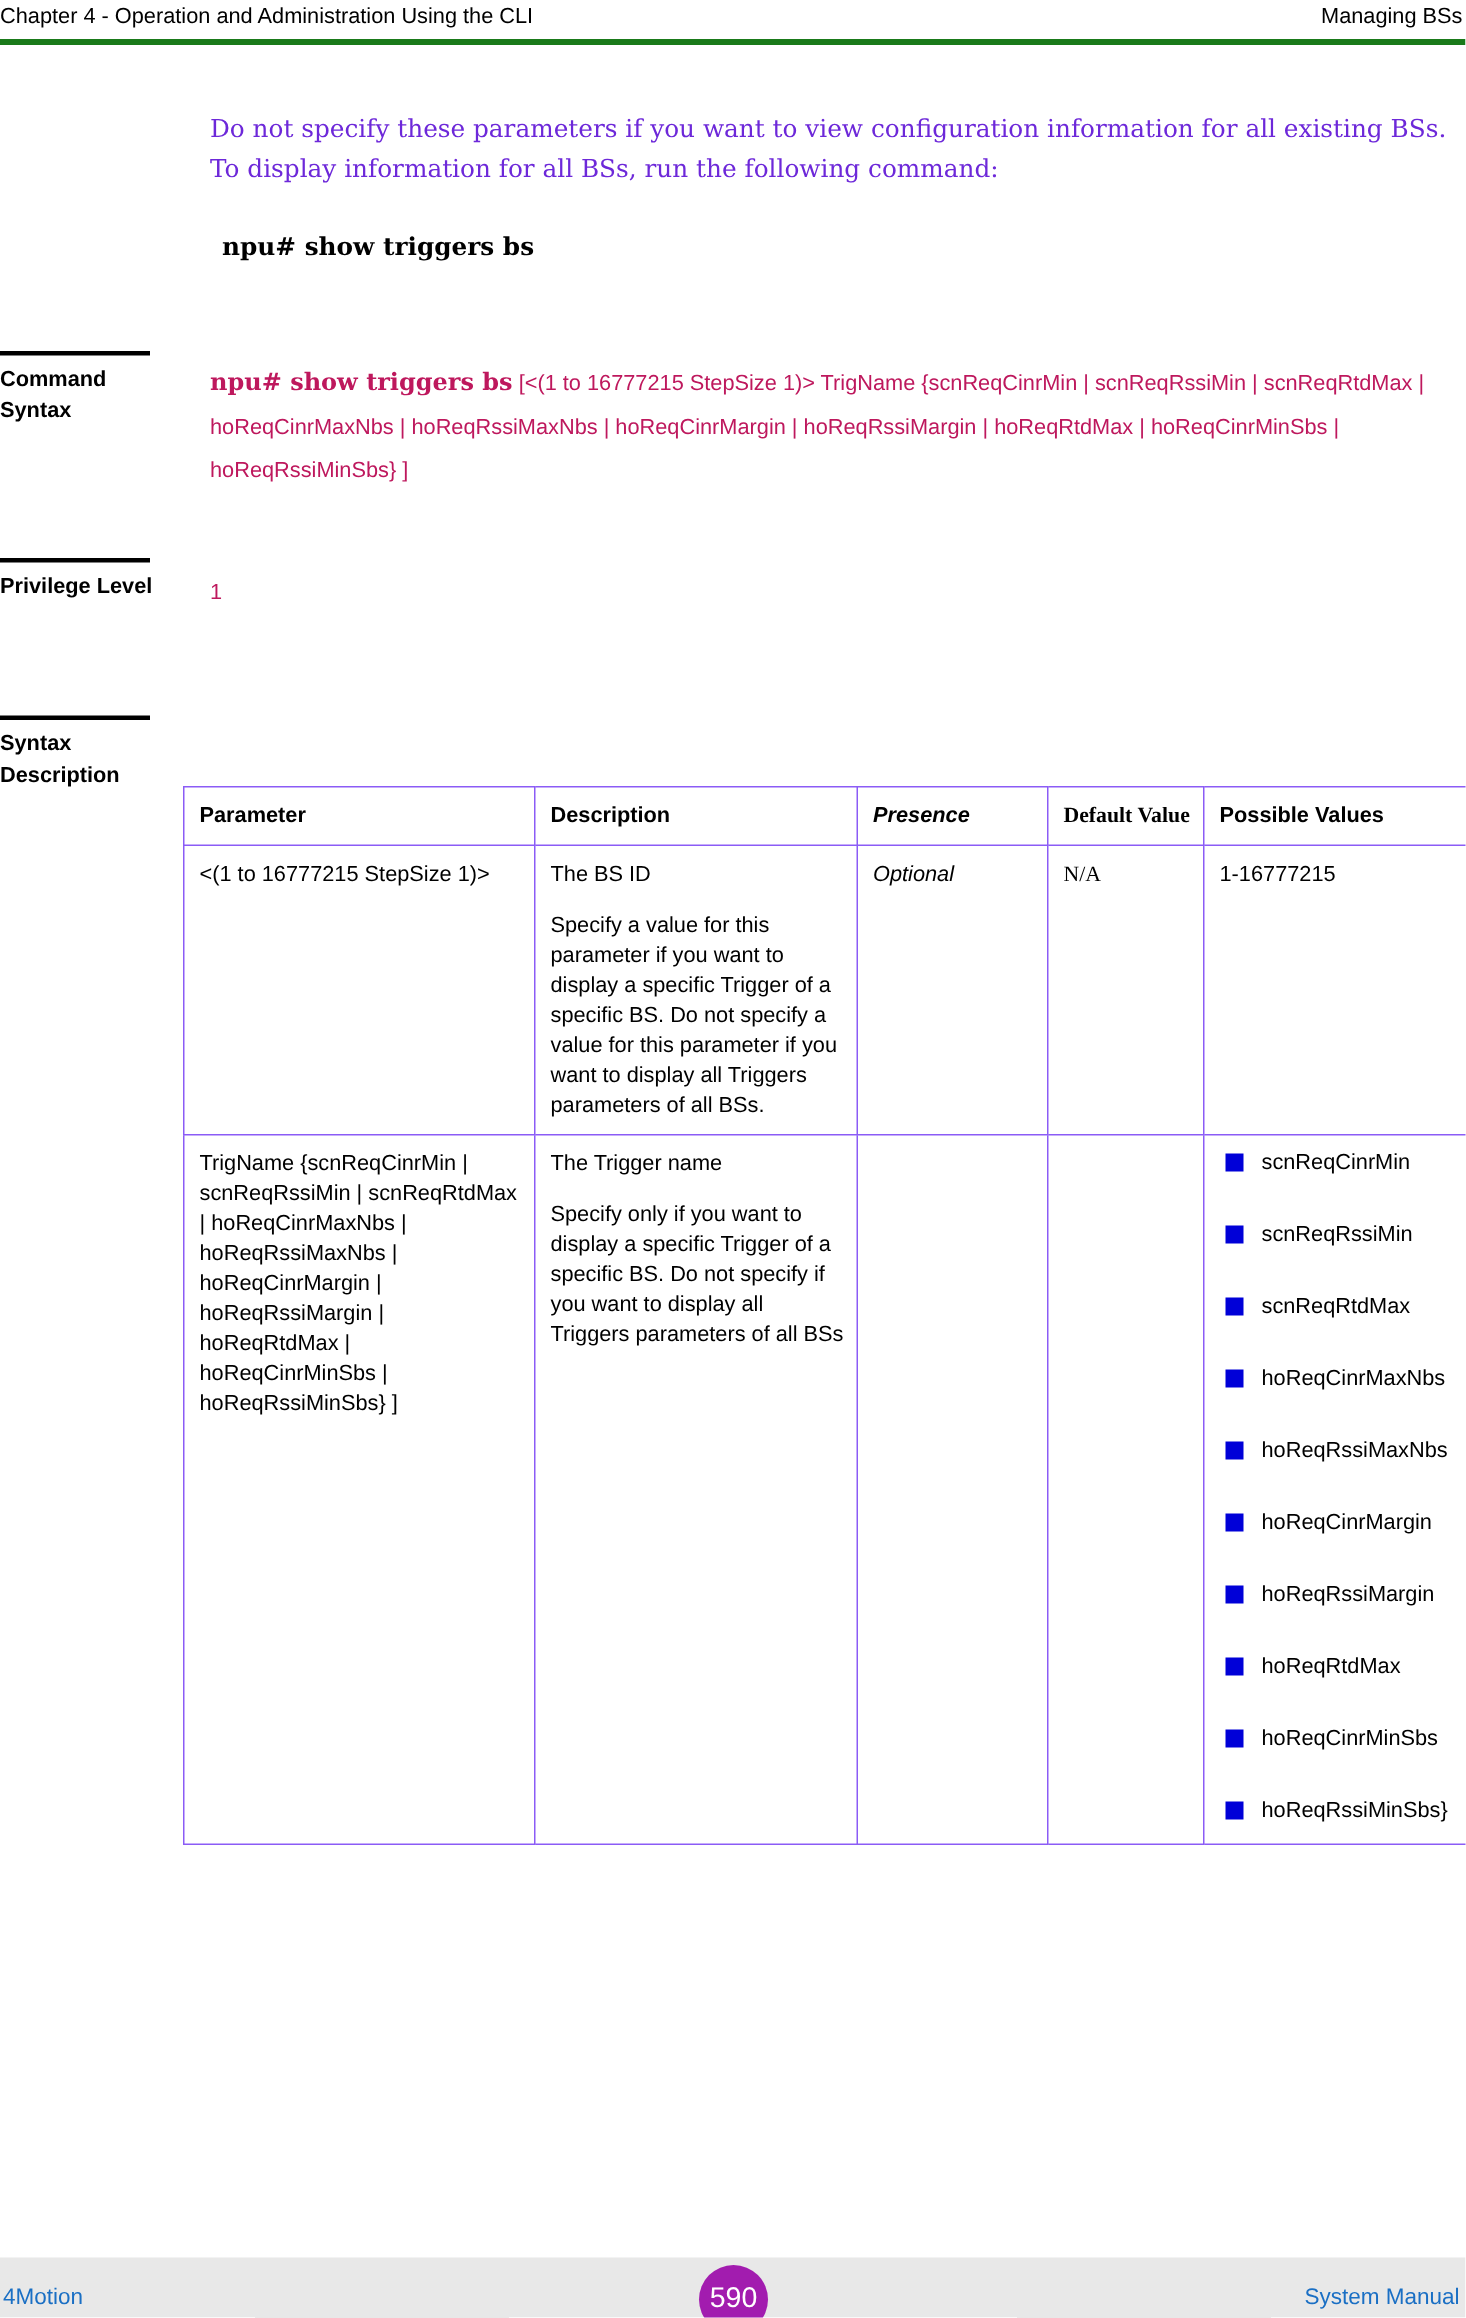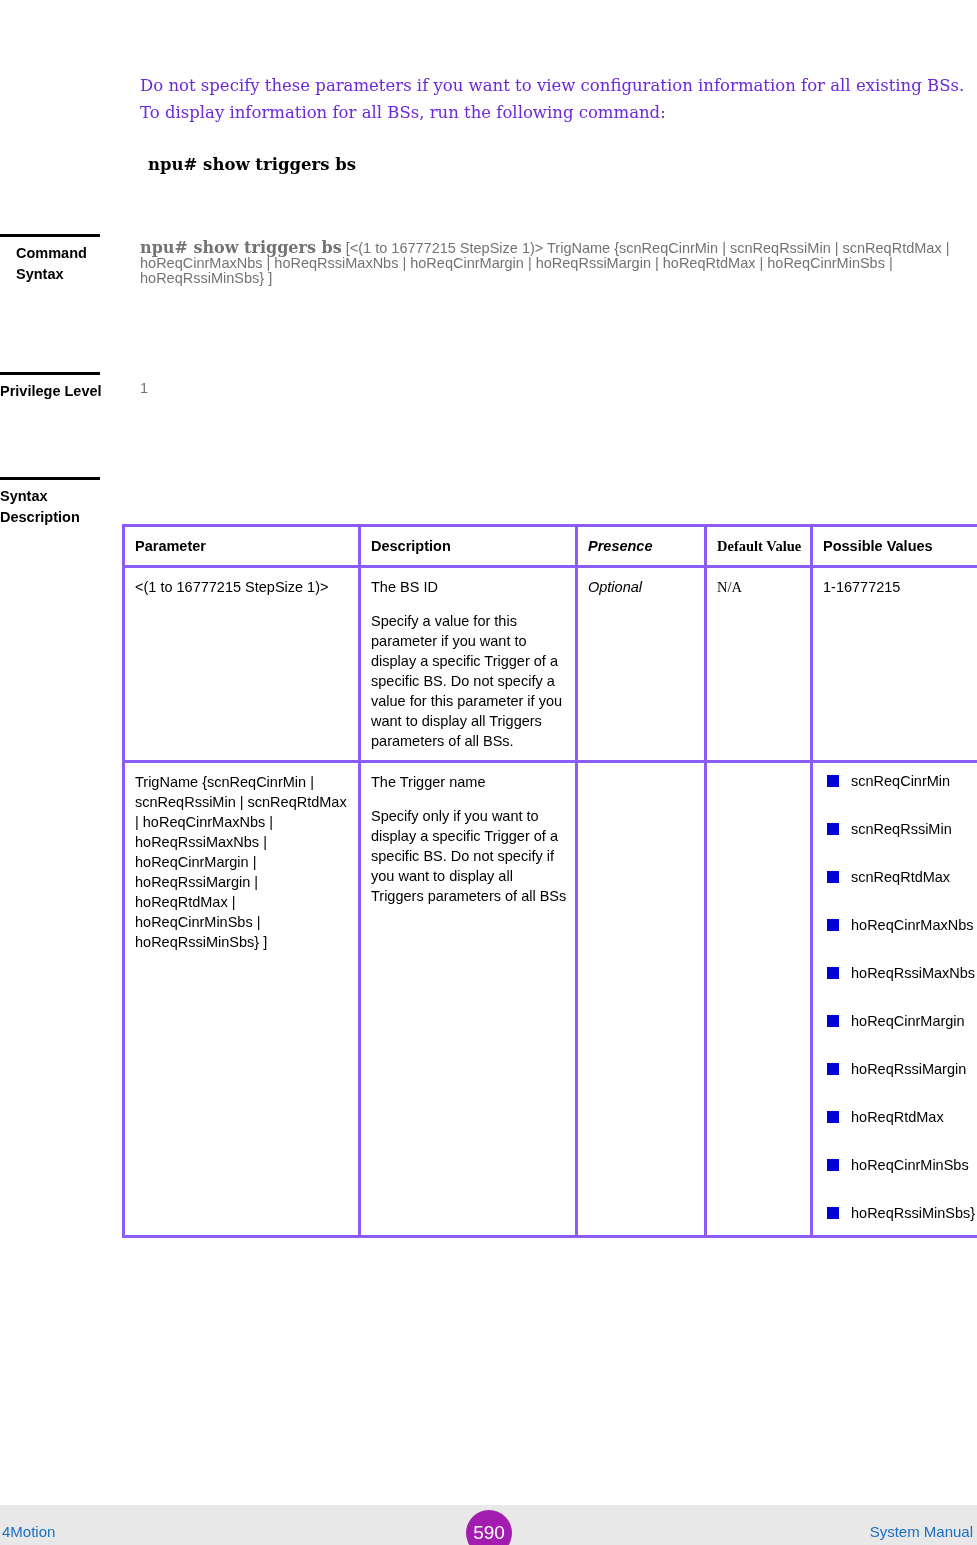--- a/index.html
+++ b/index.html
@@ -79,29 +79,29 @@
     color: #000;
   }
   .label-block .bar {
     position: absolute;
     top: -9px;
     left: 0;
     width: 100px;
     height: 3px;
     background: #000;
   }
-  #lbl-command { left: 0px; top: 243px; padding-left: 16px; }
+  #lbl-command { left: 0px; top: 243px; }
   #lbl-privilege { left: 0px; top: 381px; }
   #lbl-syntax { left: 0px; top: 486px; }
 
   .value-block {
     position: absolute;
     font-size: 14.5px;
-    line-height: 15px;
-    color: #737373;
+    line-height: 29px;
+    color: #be185d;
   }
   #val-command {
     left: 140px;
     top: 240px;
     width: 835px;
   }
   #val-command .mono-b {
     font-family: "DejaVu Serif", serif;
     font-weight: bold;
     font-size: 16px;
@@ -114,21 +114,21 @@
   
   table.syntax {
     position: absolute;
     left: 122px;
     top: 524px;
     width: 854px;
     border-collapse: collapse;
     table-layout: fixed;
   }
   table.syntax td, table.syntax th {
-    border: 3px solid #8b5cf6;
+    border: 1px solid #8b5cf6;
     vertical-align: top;
     padding: 9px 8px 9px 10px;
     font-size: 14.5px;
     line-height: 20px;
     text-align: left;
   }
   table.syntax th {
     font-weight: bold;
   }
   .col1 { width: 215px; }
@@ -199,20 +199,25 @@
     display: flex;
     align-items: center;
     justify-content: center;
   }
 </style>
 </head>
 <body>
 
 <div class="page">
 
+  <div class="header">
+    <div class="header-left">Chapter 4 - Operation and Administration Using the CLI</div>
+    <div class="header-right">Managing BSs</div>
+    <div class="header-rule"></div>
+  </div>
 
   <div class="intro">Do not specify these parameters if you want to view configuration information for all existing BSs. To display information for all BSs, run the following command:</div>
   <div class="cmd-line">npu# show triggers bs</div>
 
   <div class="label-block" id="lbl-command">
     <span class="bar"></span>
     <span>Command Syntax</span>
   </div>
   <div class="value-block" id="val-command">
     <span class="mono-b">npu# show triggers bs</span><span> [&lt;(1 to 16777215 StepSize 1)&gt; TrigName {scnReqCinrMin | scnReqRssiMin | scnReqRtdMax | hoReqCinrMaxNbs | hoReqRssiMaxNbs | hoReqCinrMargin | hoReqRssiMargin | hoReqRtdMax | hoReqCinrMinSbs | hoReqRssiMinSbs} ]</span>

